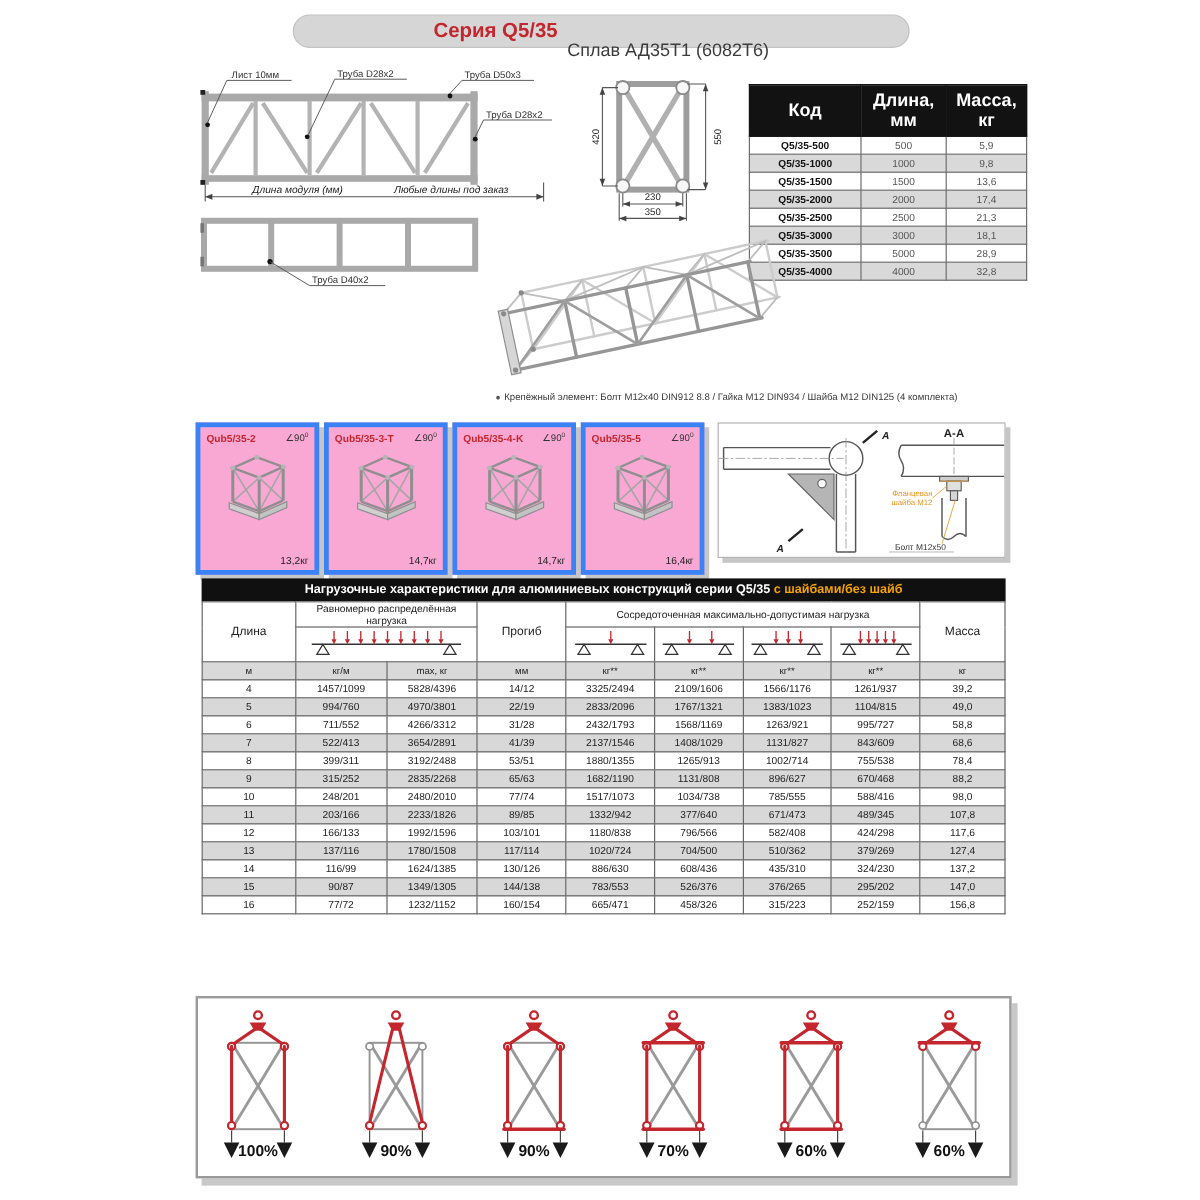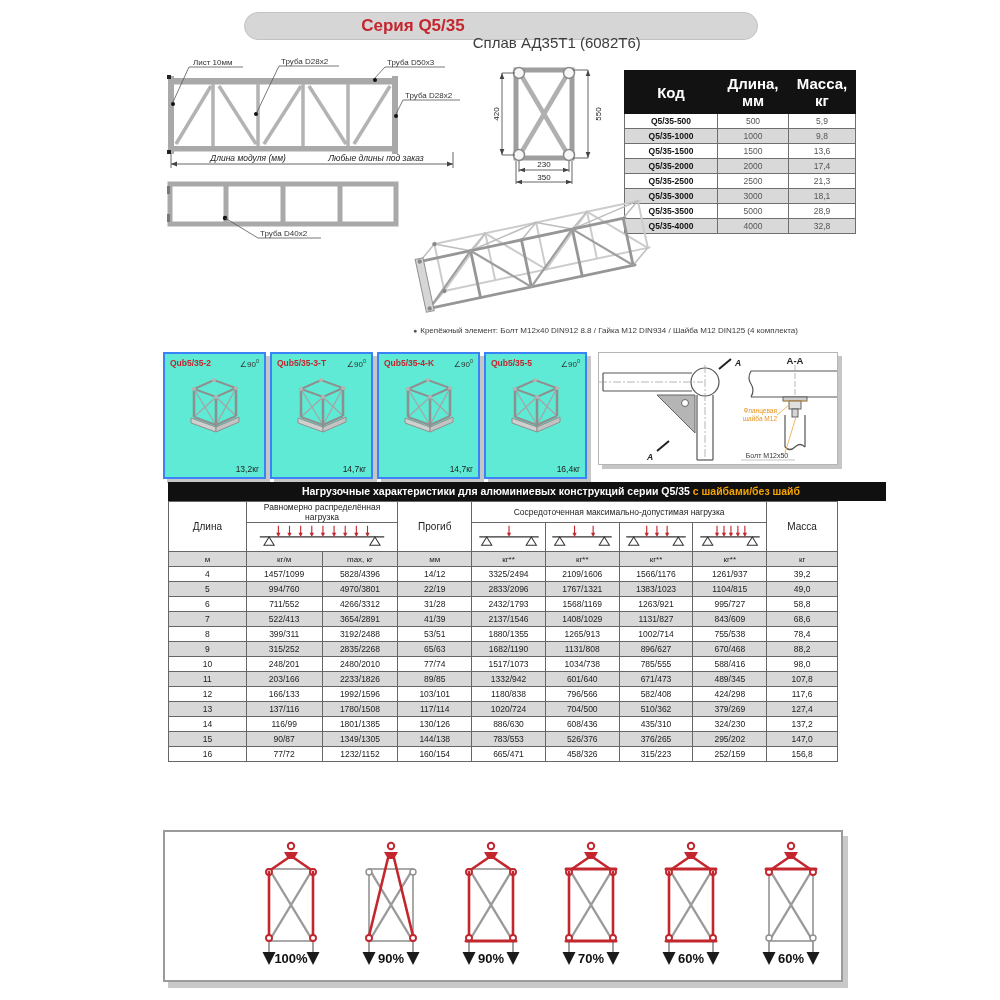--- a/index.html
+++ b/index.html
@@ -31,39 +31,39 @@
   .size-table td{border:1px solid #6e6e6e;text-align:center;padding:1px 2px;
     height:12px;color:#555;}
   .size-table td.code{font-weight:bold;color:#111;}
   .size-table tbody tr:nth-child(even) td{background:#d9d9d9;}
 
   
   .fastener{left:413px;top:326px;width:460px;font-size:8px;color:#3a3a3a;}
   .fastener .dot{color:#555;font-size:7px;margin-right:3px;}
 
   
-  .card{top:352px;width:103px;height:127px;background:#5eead4;border:2px solid #3b82f6;
+  .card{top:352px;width:103px;height:127px;background:#f9a8d4;border:4px solid #3b82f6;
     box-shadow:4px 4px 0 #c6c6c6;box-sizing:border-box;padding:4px 5px;}
   .card-head{display:flex;justify-content:space-between;align-items:flex-start;}
   .card-name{color:#c4262e;font-weight:bold;font-size:8.5px;}
   .card-angle{font-size:8px;color:#333;}
   .card-angle sup{font-size:5.5px;}
   .card-weight{position:absolute;right:5px;bottom:3px;font-size:8.5px;color:#222;}
   .card svg{display:block;margin:4px auto 0;}
 
   
   .joint-panel{left:598px;top:352px;width:240px;height:113px;background:#fff;
     border:1px solid #b5b5b5;box-shadow:4px 4px 0 #c6c6c6;box-sizing:border-box;}
   .jd-lbl{font-size:6.5px;fill:#e8931c;}
   .jd-blt{font-size:7px;fill:#333;}
   .jd-a{font-size:8.5px;font-weight:bold;font-style:italic;fill:#222;}
 
   
   .load-title{left:168px;top:482px;width:670px;height:19px;background:#101010;
-    color:#fff;font-size:10.5px;font-weight:bold;text-align:center;line-height:19px;padding-left:48px;}
+    color:#fff;font-size:10.5px;font-weight:bold;text-align:center;line-height:19px;}
   .load-title .accent{color:#f5a300;}
   .load-table{left:168px;top:501px;width:670px;border-collapse:collapse;
     table-layout:fixed;font-size:8.5px;background:#fff;}
   .load-table th,.load-table td{border:1px solid #666;text-align:center;
     vertical-align:middle;padding:0 1px;}
   .load-table thead th{font-weight:normal;font-size:8.5px;color:#222;background:#fff;}
   .load-table th.big{font-size:10px;}
   .load-table .diag-row td{height:28px;background:#fff;}
   .load-table .units-row td{background:#d9d9d9;height:14px;font-size:8px;color:#222;}
   .load-table tbody td{height:14px;color:#222;}
@@ -73,21 +73,21 @@
   .ar-l{stroke:#c4262e;stroke-width:1.2;}
   .ar-h{fill:#c4262e;}
 
   
   .footnotes{left:168px;top:781px;width:680px;font-size:8.5px;color:#222;line-height:1.45;}
   .footnotes .warn{font-weight:bold;font-style:italic;}
 
   
   .sling-panel{left:163px;top:830px;width:680px;height:152px;background:#fff;
     border:2px solid #9a9a9a;box-shadow:5px 6px 0 #c9c9c9;box-sizing:border-box;
-    display:flex;align-items:center;justify-content:flex-end;}
+    display:flex;align-items:center;justify-content:space-between;}
   .sling svg{display:block;}
   .sl-red{stroke:#c4262e;fill:none;stroke-linecap:round;}
   .sl-pct{font-size:13px;font-weight:bold;fill:#111;}
 </style>
 </head>
 <body>
 
 <div class="abs title-pill">
   <span class="title-series">Серия Q5/35</span>
   <span class="title-alloy">Сплав  АД35Т1 (6082Т6)</span>
@@ -676,21 +676,21 @@
         <td>785/555</td>
         <td>588/416</td>
         <td>98,0</td>
       </tr>
       <tr>
         <td>11</td>
         <td>203/166</td>
         <td>2233/1826</td>
         <td>89/85</td>
         <td>1332/942</td>
-        <td>601/640</td>
+        <td>377/640</td>
         <td>671/473</td>
         <td>489/345</td>
         <td>107,8</td>
       </tr>
       <tr>
         <td>12</td>
         <td>166/133</td>
         <td>1992/1596</td>
         <td>103/101</td>
         <td>1180/838</td>
@@ -706,21 +706,21 @@
         <td>117/114</td>
         <td>1020/724</td>
         <td>704/500</td>
         <td>510/362</td>
         <td>379/269</td>
         <td>127,4</td>
       </tr>
       <tr>
         <td>14</td>
         <td>116/99</td>
-        <td>1801/1385</td>
+        <td>1624/1385</td>
         <td>130/126</td>
         <td>886/630</td>
         <td>608/436</td>
         <td>435/310</td>
         <td>324/230</td>
         <td>137,2</td>
       </tr>
       <tr>
         <td>15</td>
         <td>90/87</td>

